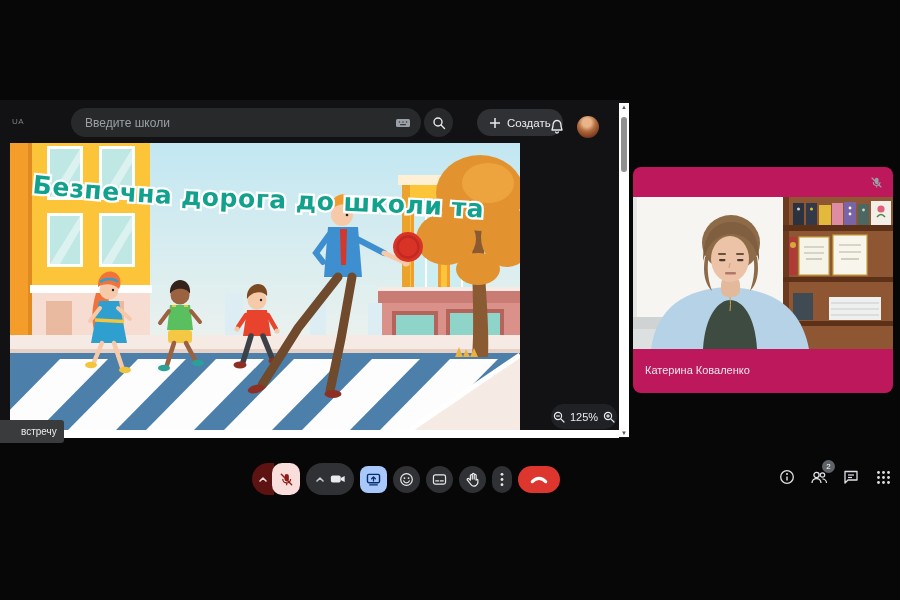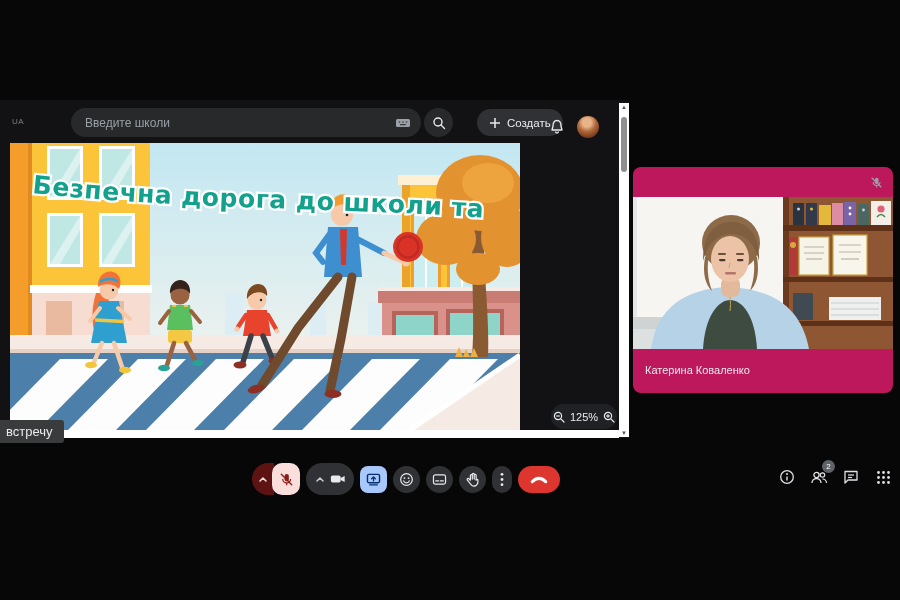--- a/index.html
+++ b/index.html
@@ -18,22 +18,22 @@
               display:flex;align-items:center;gap:6px;color:#e8eaed;font-size:11.5px;text-align:right;}
   .bell-btn{left:548px;top:18px;width:18px;height:18px;}
   .avatar{left:577px;top:16px;width:22px;height:22px;border-radius:50%;
           background:radial-gradient(circle at 45% 30%,#e9b48a 0 22%,#b06a3c 45%,#7a3c20 75%,#55281a);}
   .vscroll{left:619px;top:3px;width:10px;height:334px;background:#ffffff;}
   .vscroll .thumb{left:2px;top:14px;width:6px;height:55px;background:#8f8f8f;border-radius:3px;}
   .vscroll .arr{left:0;width:10px;height:8px;color:#555;font-size:6px;line-height:8px;text-align:center;}
   .hscroll{left:0;top:330px;width:619px;height:8px;background:#ffffff;}
   .slide{left:10px;top:43px;width:510px;height:287px;overflow:hidden;background:#cdeaf4;}
   
-  .tooltip{left:0;top:420px;width:64px;height:23px;background:#3a3b3d;color:#e8eaed;font-size:13px;
-           display:flex;align-items:center;padding-left:6px;box-sizing:border-box;z-index:30;border-radius:0 3px 3px 0;}
+  .tooltip{left:0;top:420px;width:64px;height:23px;background:#3a3b3d;color:#e8eaed;font-size:10px;
+           display:flex;align-items:center;padding-left:21px;box-sizing:border-box;z-index:30;border-radius:0 3px 3px 0;}
   .zoom-pill{left:551px;top:404px;width:66px;height:25px;border-radius:13px;background:#1f2124;z-index:25;
              display:flex;align-items:center;justify-content:center;gap:5px;color:#e8eaed;font-size:11px;}
   
   .toolbar{left:252px;top:463px;height:32px;display:flex;gap:6px;align-items:center;z-index:40;}
   .mic-group{display:flex;align-items:center;height:32px;}
   .mic-chevron{width:22px;height:32px;background:#5c1311;border-radius:16px 0 0 16px;
                display:flex;align-items:center;justify-content:center;}
   .mic-main{width:28px;height:32px;background:#f9dedc;border-radius:10px;margin-left:-2px;
             display:flex;align-items:center;justify-content:center;}
   .cam-group{display:flex;align-items:center;height:32px;width:48px;background:#303134;border-radius:16px;

